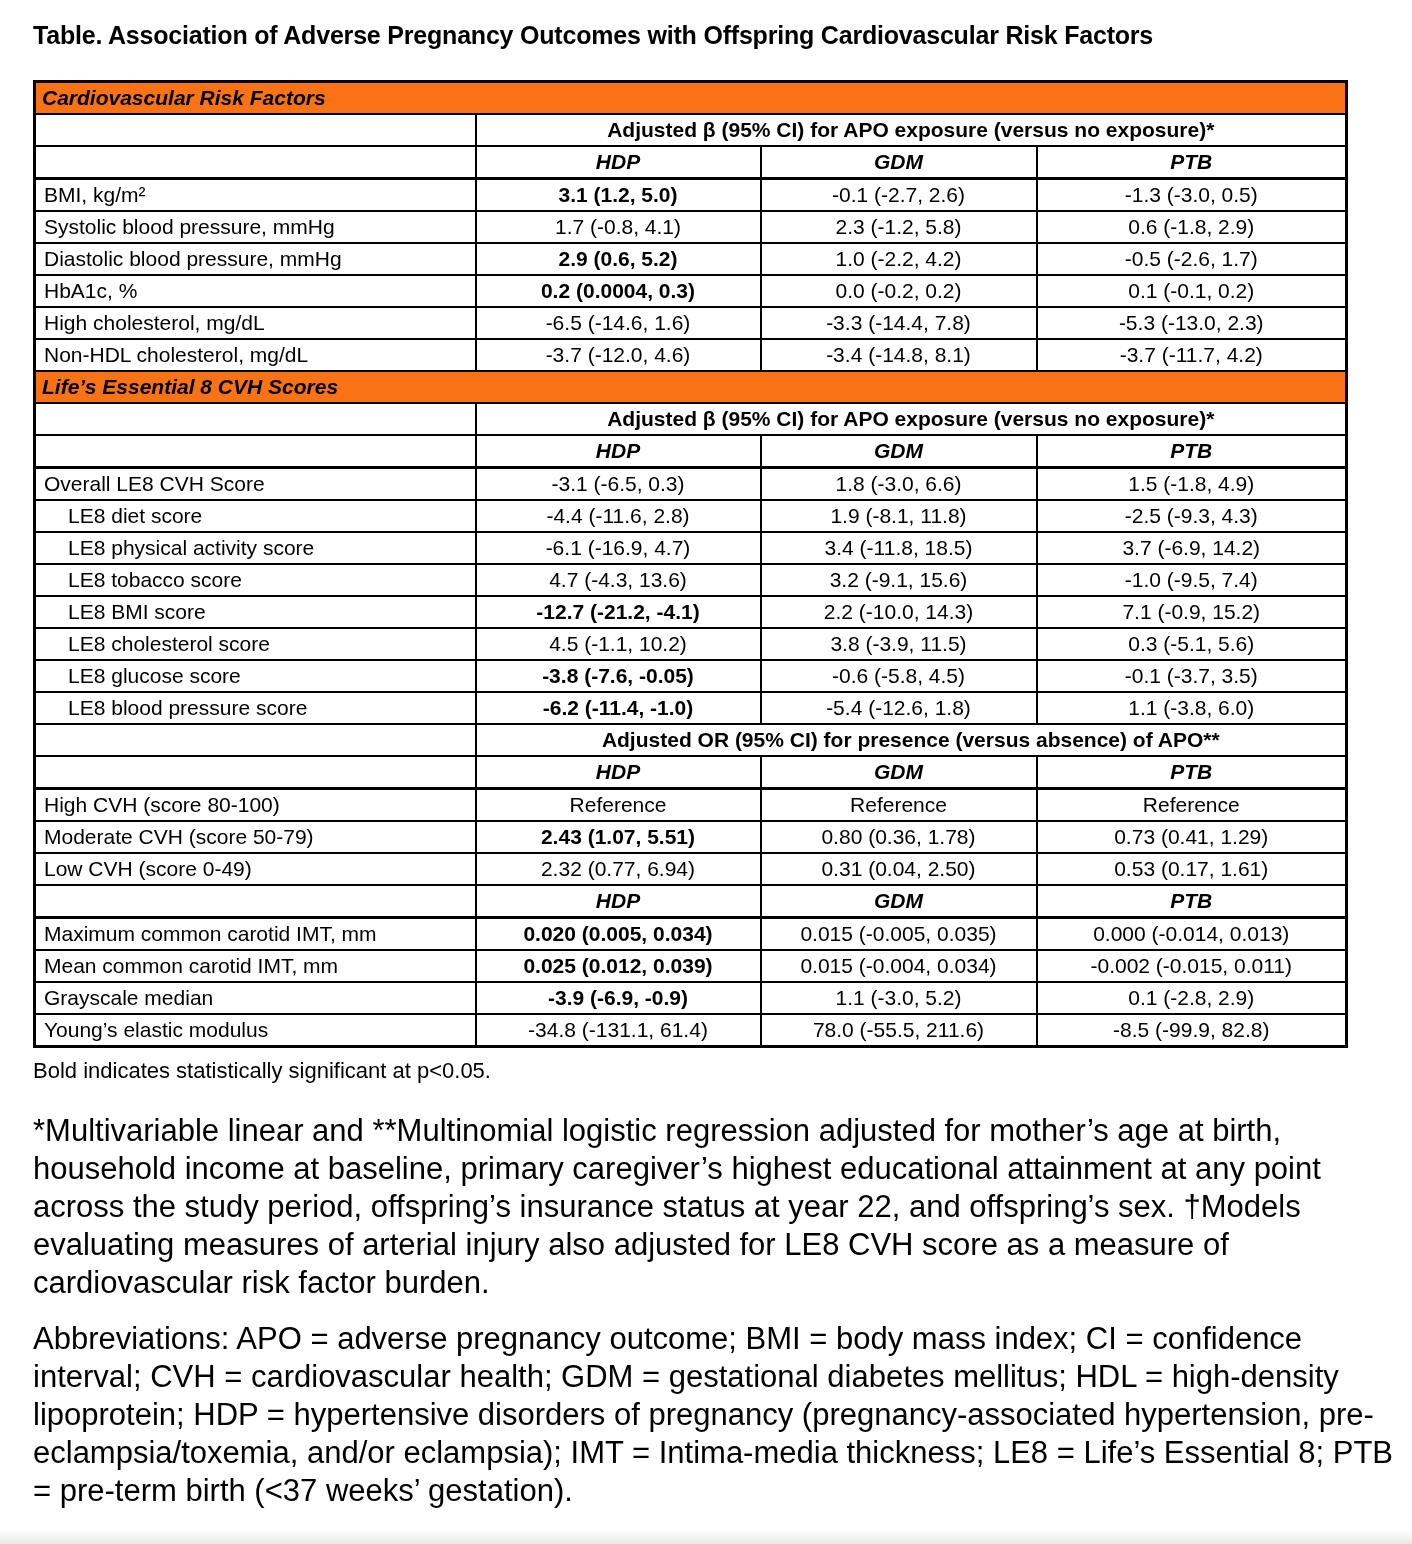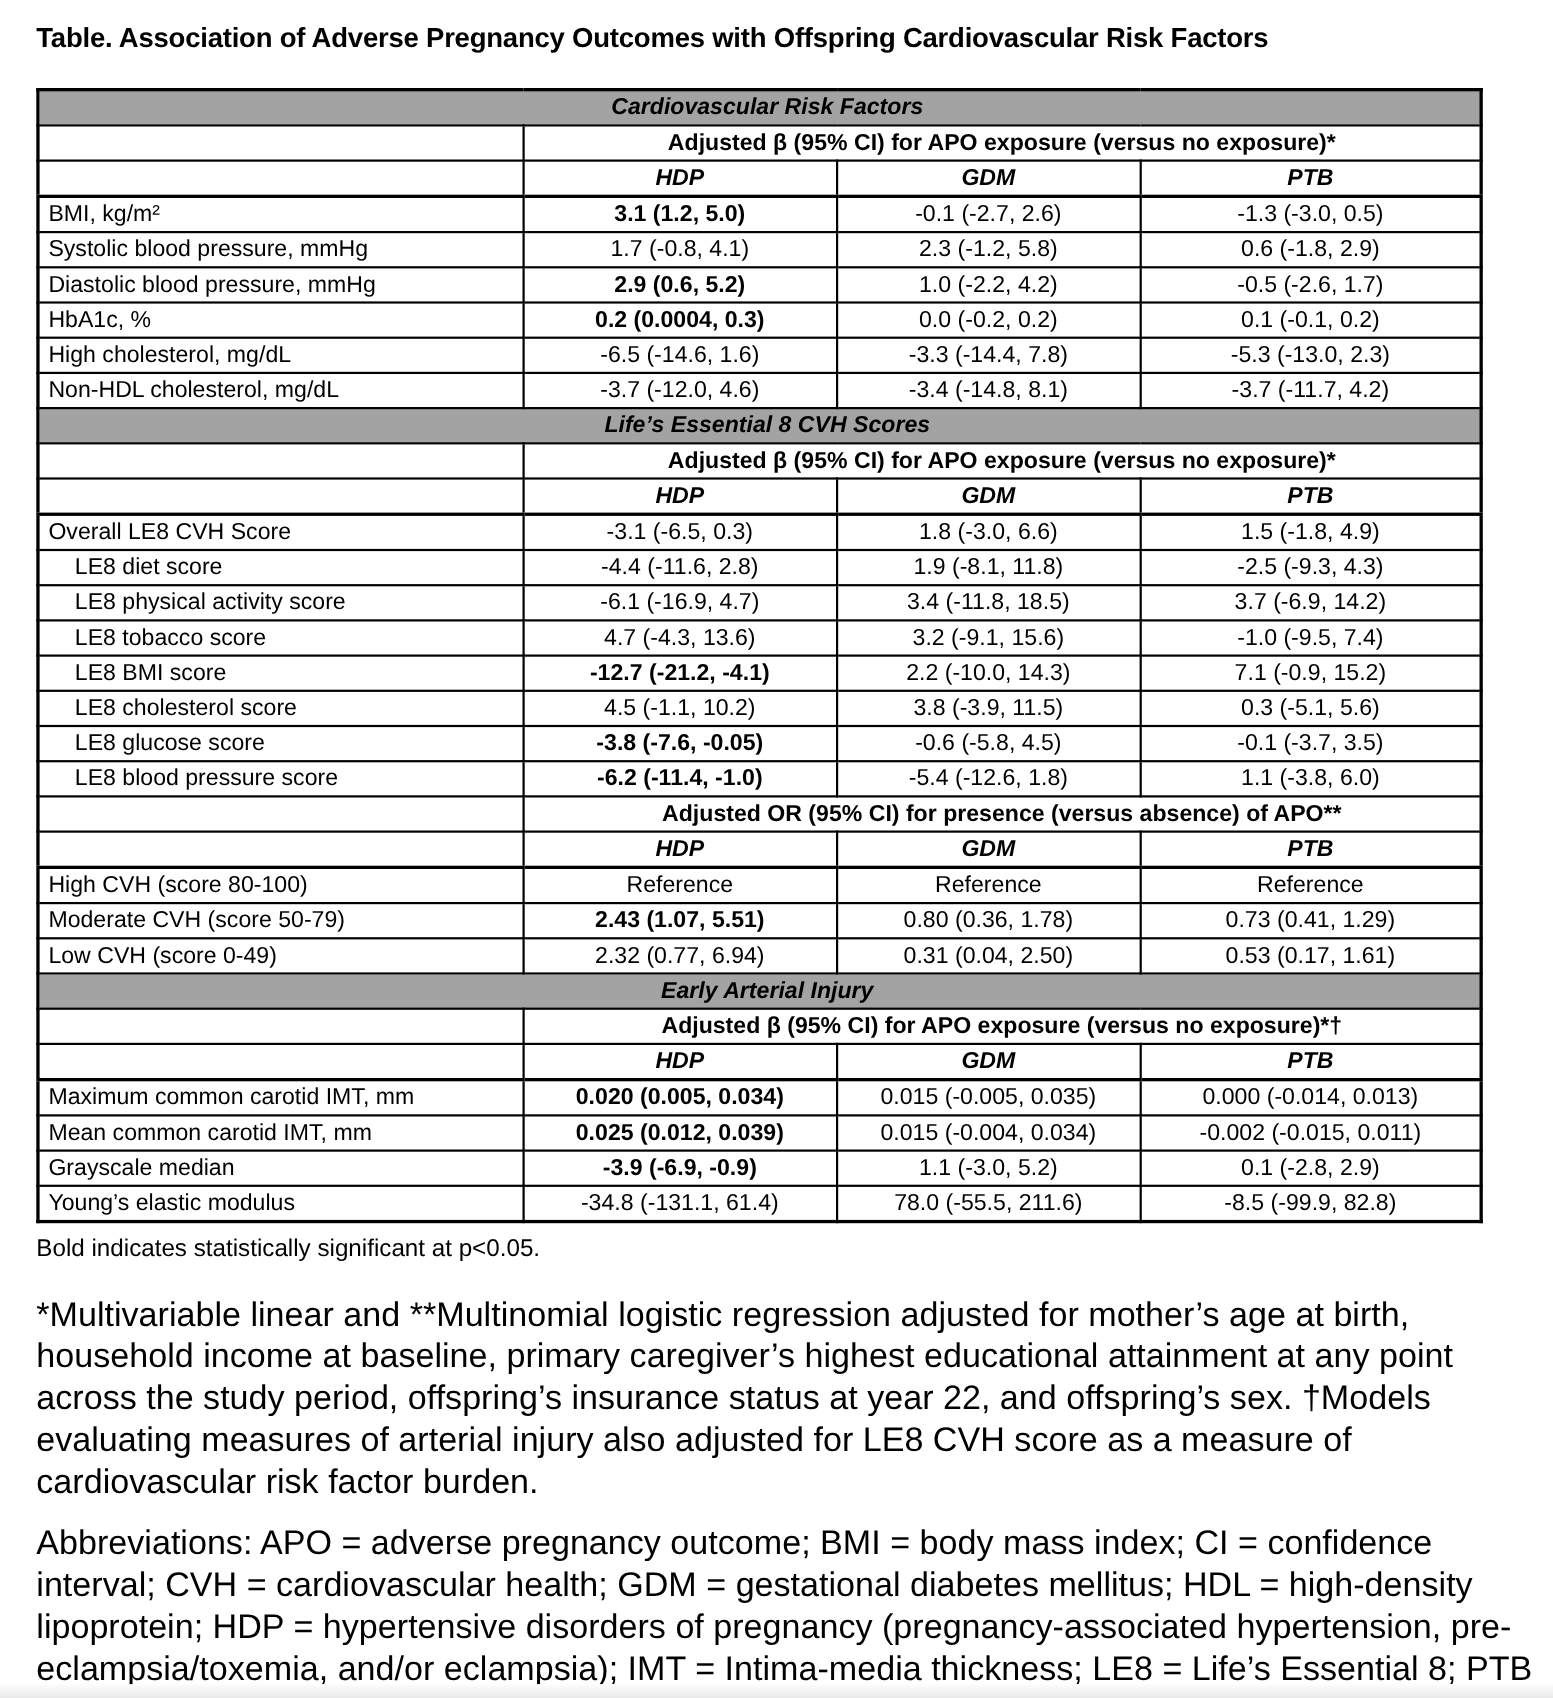--- a/index.html
+++ b/index.html
@@ -19,22 +19,22 @@
     width:1312px; table-layout:fixed;
     margin-top:30px;
   }
   .results-table td {
     border:2px solid #000;
     font-size:21px; line-height:24px;
     padding:2px 8px; height:26px;
     vertical-align:middle; overflow:hidden; white-space:nowrap;
   }
   td.section {
-    background:#a3a3a3; font-weight:bold; font-style:italic;
-    text-align:center; padding-left:22px;
+    background:#f97316; font-weight:bold; font-style:italic;
+    text-align:left; padding-left:6px;
   }
   td.band   { font-weight:bold; text-align:center; }
   td.colhead{ font-weight:bold; font-style:italic; text-align:center; }
   tr.colhead-row td { border-bottom:3px solid #000; }
   td.label  { text-align:left; }
   td.label.indent { padding-left:32px; }
   td.val    { text-align:center; }
   td.bold   { font-weight:bold; }
   td.italic { }
   .fn-sig {
@@ -195,27 +195,20 @@
           <td class="val bold">2.43 (1.07, 5.51)</td>
           <td class="val">0.80 (0.36, 1.78)</td>
           <td class="val">0.73 (0.41, 1.29)</td>
         </tr>
         <tr>
           <td class="label">Low CVH (score 0-49)</td>
           <td class="val">2.32 (0.77, 6.94)</td>
           <td class="val">0.31 (0.04, 2.50)</td>
           <td class="val">0.53 (0.17, 1.61)</td>
         </tr>
-        <tr>
-          <td class="section" colspan="4">Early Arterial Injury</td>
-        </tr>
-        <tr>
-          <td class="blank"></td>
-          <td class="band" colspan="3">Adjusted β (95% CI) for APO exposure (versus no exposure)*†</td>
-        </tr>
         <tr class="colhead-row">
           <td class="blank"></td>
           <td class="colhead">HDP</td>
           <td class="colhead">GDM</td>
           <td class="colhead">PTB</td>
         </tr>
         <tr>
           <td class="label">Maximum common carotid IMT, mm</td>
           <td class="val bold">0.020 (0.005, 0.034)</td>
           <td class="val">0.015 (-0.005, 0.035)</td>

